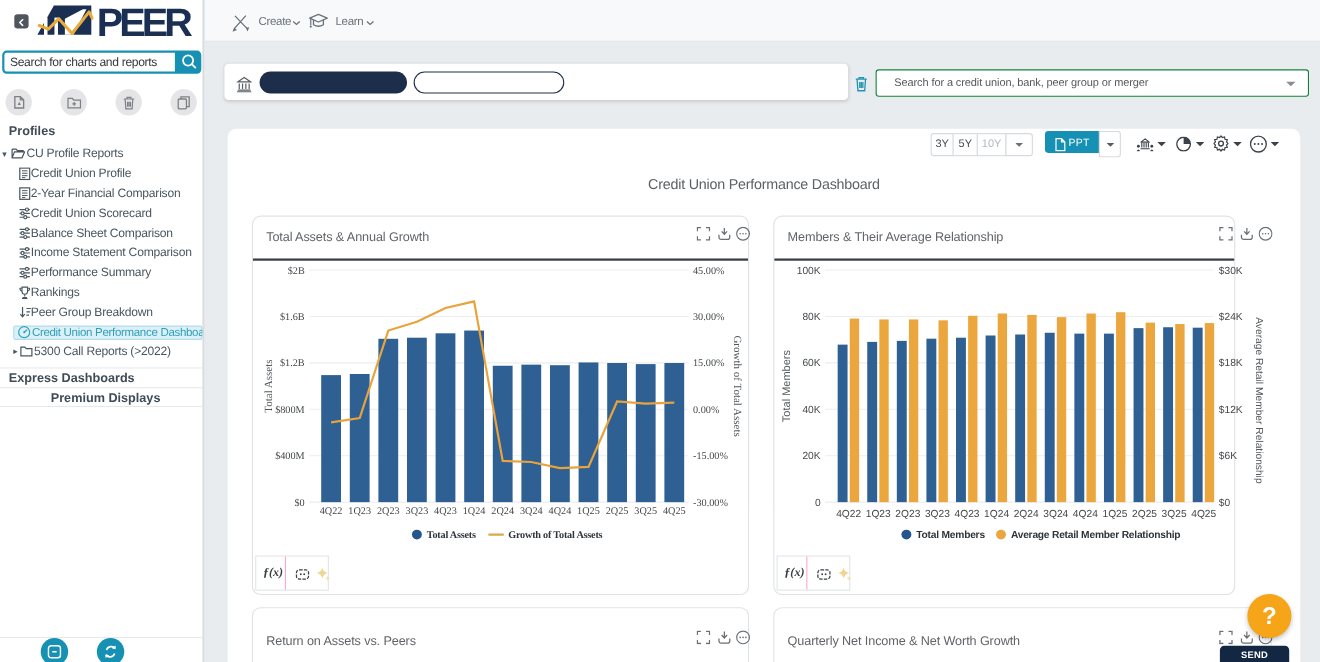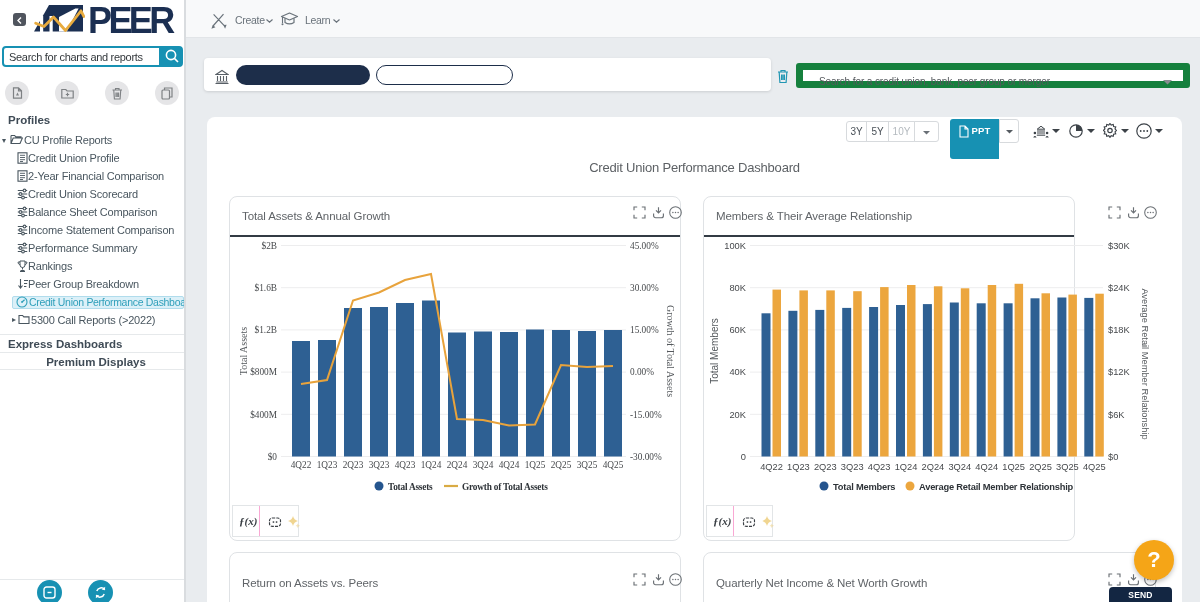--- a/index.html
+++ b/index.html
@@ -36,29 +36,29 @@
 #main{position:absolute;left:186px;top:0;width:1014px;height:602px;}
 #navbar{position:absolute;left:0;top:0;width:1014px;height:38px;background:#f8f9fa;
   border-bottom:1px solid #e2e5e8;}
 .navlbl{position:absolute;top:14px;font-size:10.5px;letter-spacing:-0.3px;color:#6a737b;}
 #instbar{position:absolute;left:18px;top:58px;width:567px;height:33px;background:#fff;
   border-radius:4px;box-shadow:0 1px 3px rgba(0,0,0,0.13);}
 #navpill{position:absolute;left:32px;top:7px;width:134px;height:20px;border-radius:10px;background:#1d2e4a;}
 #whitepill{position:absolute;left:172px;top:7px;width:137px;height:20px;border-radius:10px;
   background:#fff;border:1px solid #1d2e4a;}
 #cuselect{position:absolute;left:610px;top:63px;width:394px;height:25px;background:#fff;
-  border:7px solid #15803d;border-radius:3px;}
+  border:1px solid #15803d;border-radius:3px;}
 #cuselect .ph{position:absolute;left:16px;top:6px;font-size:10px;letter-spacing:-0.1px;color:#54585c;}
 #panel{position:absolute;left:21px;top:117px;width:975px;height:485px;background:#fff;
   border-radius:8px 8px 0 0;}
 
 .tbtn{position:absolute;top:121px;height:21px;border:1px solid #d7dadd;background:#fff;
   font-size:10px;color:#495057;text-align:center;line-height:19px;}
-#pptbtn{position:absolute;left:764px;top:119px;width:49px;height:40px;background:#1791b3;
-  border-radius:3px 0 0 3px;color:#fff;font-size:9.5px;font-weight:bold;line-height:24px;text-align:center;}
+#pptbtn{position:absolute;left:764px;top:119px;width:49px;height:20px;background:#1791b3;
+  border-radius:3px 0 0 3px;color:#fff;font-size:9.5px;font-weight:normal;line-height:24px;text-align:center;}
 #pptcaret{position:absolute;left:813px;top:119px;width:20px;height:24px;border:1px solid #d7dadd;
   border-radius:0 3px 3px 0;background:#fff;}
 #dashtitle{position:absolute;left:21px;top:160px;width:975px;text-align:center;
   font-size:13px;color:#5d6165;letter-spacing:-0.2px;}
 
 .card{position:absolute;background:#fff;border:1px solid #dfe2e5;border-radius:8px;}
 .card .hd{position:absolute;left:12px;top:13px;font-size:11.5px;color:#606468;letter-spacing:-0.1px;}
 .card .hline{position:absolute;left:0;top:38px;width:100%;height:2px;background:#333b44;}
 .hicons{position:absolute;top:9px;}
 .fxbox{position:absolute;left:2px;top:308px;width:67px;height:32px;border:1px solid #e2e5e7;
@@ -477,21 +477,21 @@
           </span>
           <span style="position:absolute;left:28px;top:10px;opacity:0.7;">
             <svg width="12" height="12" viewBox="0 0 12 12" style="">
               <path d="M5 0 Q5.9 4.1 10 5 Q5.9 5.9 5 10 Q4.1 5.9 0 5 Q4.1 4.1 5 0" fill="#eac463"></path>
               <path d="M9.8 7.6 Q10.2 9.4 12 9.8 Q10.2 10.2 9.8 12 Q9.4 10.2 7.6 9.8 Q9.4 9.4 9.8 7.6" fill="#efd89c"></path>
             </svg>
           </span>
         </div>
       </div>
 </div>
-<div class="card" style="left:703px;top:196px;width:372px;height:345px;">
+<div class="card" style="left:703px;top:196px;width:420px;height:345px;">
 <div class="hd">Members &amp; Their Average Relationship</div>
 <div class="hicons" style="left:404px;top:9px;">
         <svg width="13" height="13" viewBox="0 0 13 13" style="">
           <path d="M1 4.2 V1 h3.2 M8.8 1 h3.2 v3.2 M12 8.8 v3.2 H8.8 M4.2 12 H1 V8.8" stroke="#6b7075" stroke-width="1.15" fill="none"></path>
         </svg>
       </div>
       <div class="hicons" style="left:423px;top:9px;">
         <svg width="13" height="13" viewBox="0 0 13 13" style="">
           <path d="M6.5 1.2 v5.6 M4 4.3 L6.5 7 L9 4.3" stroke="#6b7075" stroke-width="1.15" fill="none"></path>
           <path d="M1.6 7.5 v2.2 a2 2 0 0 0 2 2 h5.8 a2 2 0 0 0 2-2 V7.5" stroke="#6b7075" stroke-width="1.15" fill="none"></path>

